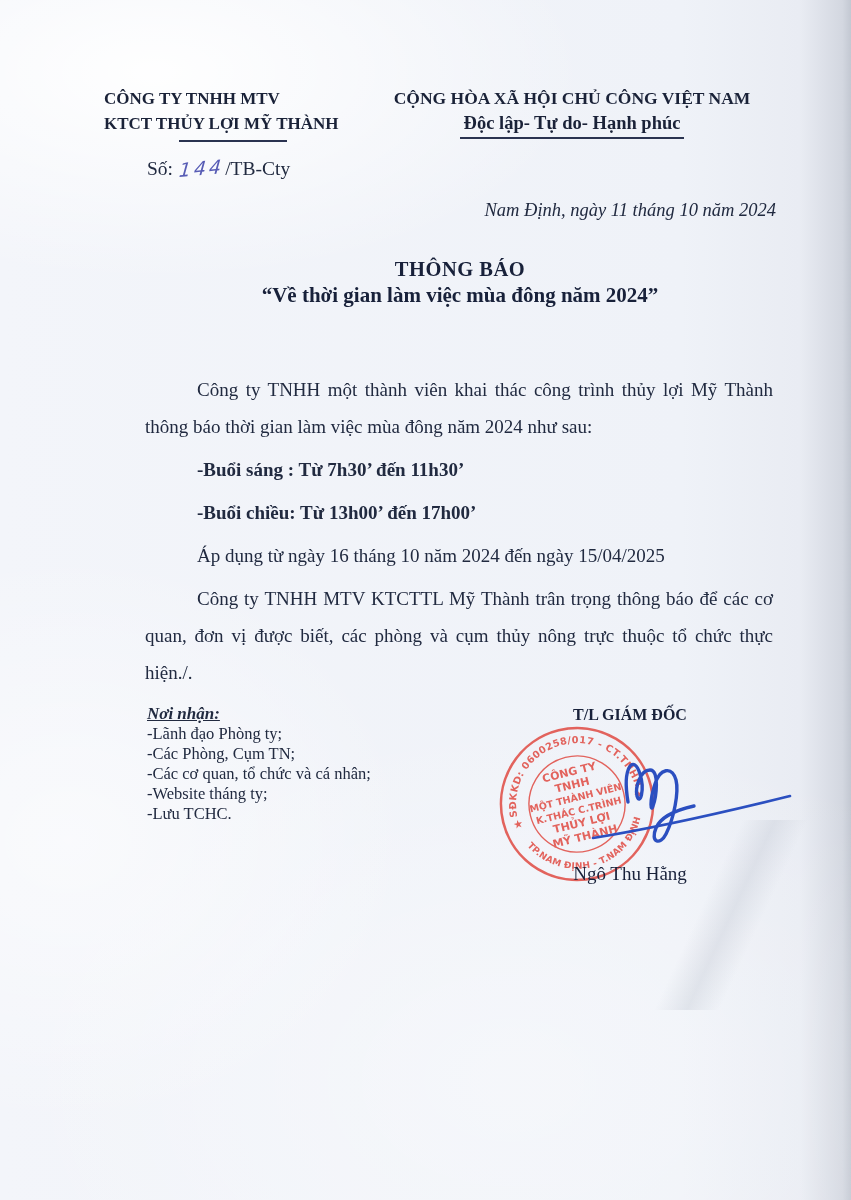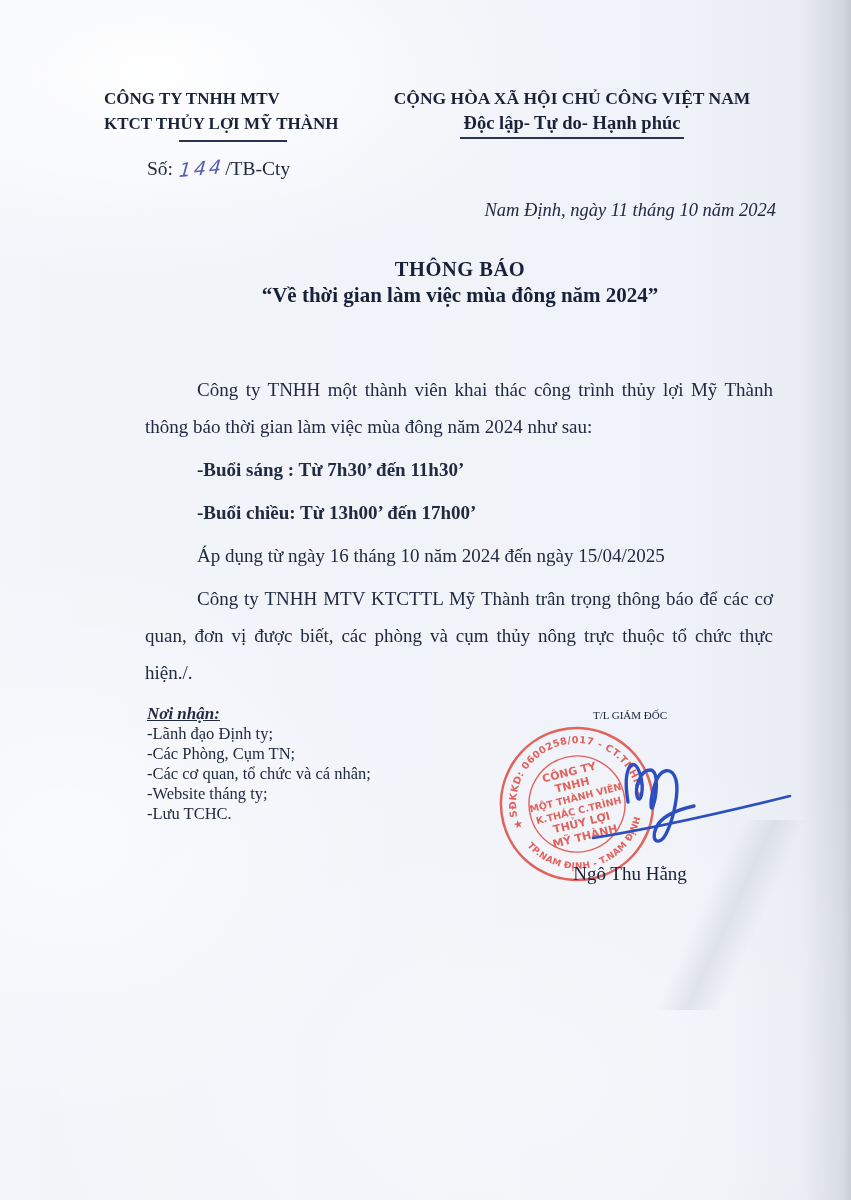--- a/index.html
+++ b/index.html
@@ -55,21 +55,21 @@
   .body-block{position:absolute;left:145px;top:371px;width:628px;}
   .body-block p{
     margin:0 0 6px 0;font-size:19px;line-height:37px;
     text-align:justify;text-indent:52px;
   }
   .body-block p.b{font-weight:bold;text-align:left;}
   
   .recipients{position:absolute;left:147px;top:704px;font-size:16.5px;line-height:20px;}
   .recipients .label{font-weight:bold;font-style:italic;font-size:17px;text-decoration:underline;}
   .sig-block{position:absolute;left:488px;top:702px;width:284px;text-align:center;}
-  .sig-block .pos{font-weight:normal;font-size:11px;line-height:26px;color:#18213a;white-space:nowrap;}
+  .sig-block .pos{font-weight:bold;font-size:16px;line-height:26px;color:#18213a;white-space:nowrap;}
   .signer-name{
     position:absolute;left:488px;top:863px;width:284px;text-align:center;
     font-weight:normal;font-size:19px;color:#18213a;z-index:5;
   }
   
   .stamp{position:absolute;left:470px;top:697px;width:214px;height:214px;z-index:3;}
   .stamp-g{opacity:.85;}
   .stamp text{font-family:"DejaVu Sans",sans-serif;font-weight:bold;}
   .sign-svg{position:absolute;left:585px;top:744px;width:212px;height:118px;z-index:4;}
 </style>
@@ -101,21 +101,21 @@
   <div class="body-block">
     <p>Công ty TNHH một thành viên khai thác công trình thủy lợi Mỹ Thành thông báo thời gian làm việc mùa đông năm 2024 như sau:</p>
     <p class="b">-Buổi sáng : Từ 7h30’ đến 11h30’</p>
     <p class="b">-Buổi chiều: Từ 13h00’ đến 17h00’</p>
     <p>Áp dụng từ ngày 16 tháng 10 năm 2024 đến ngày 15/04/2025</p>
     <p>Công ty TNHH MTV KTCTTL Mỹ Thành trân trọng thông báo để các cơ quan, đơn vị được biết, các phòng và cụm thủy nông trực thuộc tổ chức thực hiện./.</p>
   </div>
 
   <div class="recipients">
     <div class="label">Nơi nhận:</div>
-    <div>-Lãnh đạo Định ty;</div>
+    <div>-Lãnh đạo Phòng ty;</div>
     <div>-Các Phòng, Cụm TN;</div>
     <div>-Các cơ quan, tổ chức và cá nhân;</div>
     <div>-Website tháng ty;</div>
     <div>-Lưu TCHC.</div>
   </div>
 
   <div class="sig-block">
     <div class="pos">T/L GIÁM ĐỐC</div>
   </div>
 

